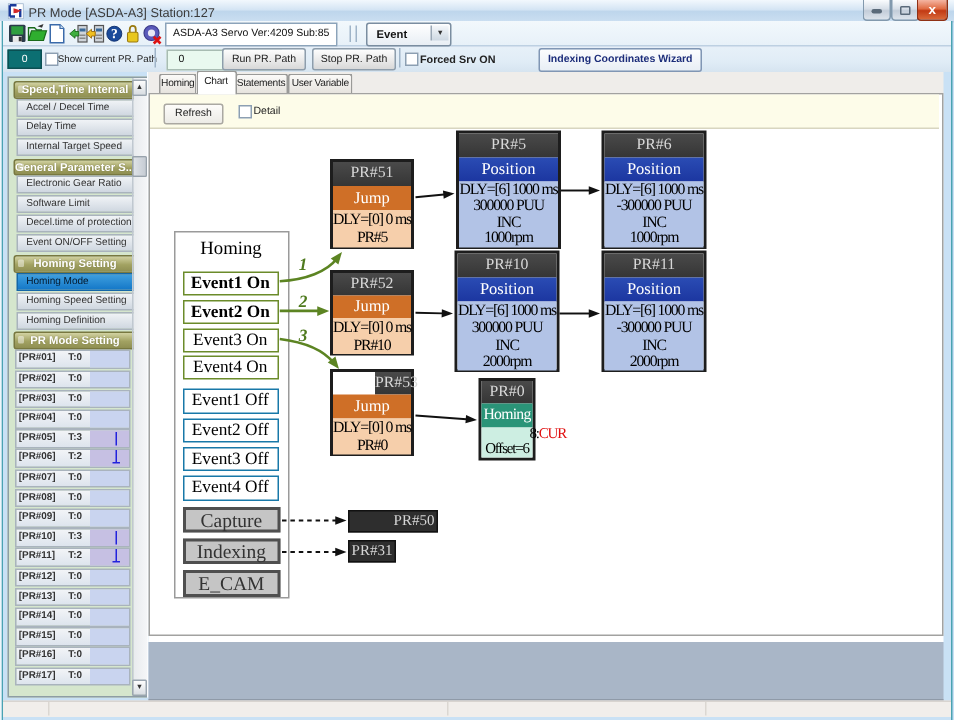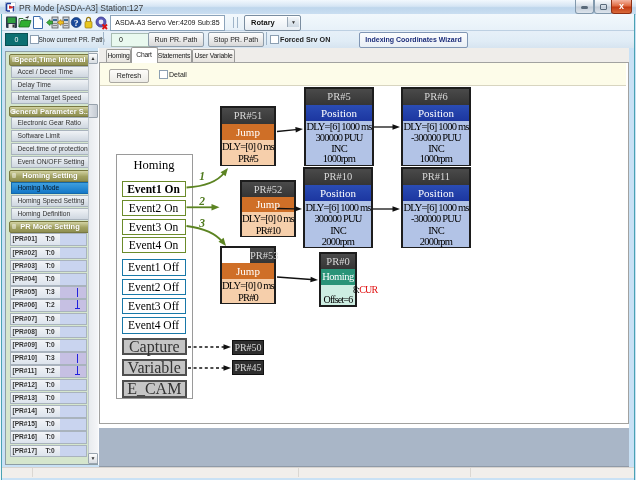--- a/index.html
+++ b/index.html
@@ -78,21 +78,21 @@
 .st-div{top:468px;width:1px;height:9px;background:#dbd7d2;}
 
 #chart{left:0;top:0;width:636px;height:480px;z-index:5;pointer-events:none;}
 .cbox{position:absolute;border:2px solid #1d1d1d;font-family:"Liberation Serif",serif;text-align:center;}
 .c-head{background:linear-gradient(#4a4a4a,#353535);color:#d8d8d8;font-size:10.5px;line-height:15px;height:15px;}
 .c-band{color:#fff;font-size:11px;line-height:15px;height:15px;}
 .c-body{color:#000;font-size:10px;letter-spacing:-0.8px;white-space:nowrap;}
 .trig-item{position:absolute;left:121.5px;width:62px;background:#fff;font-family:"Liberation Serif",serif;
  font-size:11.5px;color:#000;text-align:center;}
 .gray-btn{position:absolute;left:121.5px;width:61.5px;height:13.5px;background:#c5c5c5;border:2px solid #4f4f4f;
- font-family:"Liberation Serif",serif;font-size:16px;color:#333;text-align:center;line-height:13px;}
+ font-family:"Liberation Serif",serif;font-size:13px;color:#333;text-align:center;line-height:13px;}
 .dark-tag{position:absolute;background:#2e2e2e;border:1px solid #111;color:#d5d5d5;
  font-family:"Liberation Serif",serif;font-size:10px;text-align:center;}
 .sb-header:before{content:"";position:absolute;left:2px;top:2px;width:4.5px;height:5px;
  background:rgba(255,255,255,0.45);border-radius:1px;}
 </style>
 </head>
 <body>
 
 <div class="abs" id="titlebar"></div>
 <div class="abs" id="frame-left-teal"></div>
@@ -148,21 +148,21 @@
 <path d="M86.5 7.5 L86.5 5.5 A2 2.2 0 0 1 90.5 5.5 L90.5 7.5" fill="none" stroke="#9a7a10" stroke-width="1.2"></path>
 
 <circle cx="101" cy="8" r="5" fill="#5a5aba" stroke="#3a3a8a" stroke-width="0.8"></circle>
 <circle cx="101" cy="8" r="2.4" fill="#e8e8f4"></circle>
 <path d="M102.5 10.5 L107 15 M107 10.5 L102.5 15" stroke="#dd1111" stroke-width="1.8"></path>
 </svg>
 <div class="abs" id="edit-ver">ASDA-A3 Servo Ver:4209 Sub:85</div>
 <div class="abs vsep" style="left:233px;"></div>
 <div class="abs vsep" style="left:236.5px;"></div>
 <div class="abs" id="dropdown">
-    <div class="dd-label">Rotary</div>
+    <div class="dd-label">Event</div>
     <div class="dd-btn">▼</div>
   </div>
 <div class="abs" id="teal-box">0</div>
 <div class="abs cb" style="left:29.5px;top:35px;"></div>
 <div class="abs tb-label" style="left:38.5px;top:35.5px;">Show current PR. Path</div>
 <div class="abs vsep" style="left:103px;top:32px;height:13px;"></div>
 <div class="abs" id="edit-zero">0</div>
 <div class="abs pushbtn" id="btn-run">Run PR. Path</div>
 <div class="abs pushbtn" id="btn-stop">Stop PR. Path</div>
 <div class="abs vsep" style="left:266px;top:32px;height:13px;"></div>
@@ -309,21 +309,21 @@
 
 <div id="chart-boxes">
 <div class="cbox" style="left:220px;top:106px;width:52px;height:56px;">
 <div class="c-head" style="height:16px;line-height:16px;">PR#51</div>
 <div class="c-band" style="height:16px;line-height:16px;background:#cf6f27;">Jump</div>
 <div class="c-body" style="height:24px;background:#f6cfab;font-size:10.5px;padding-top:1px;">
         <div style="line-height:12.00px;height:12.00px;">DLY=[0] 0 ms</div>
         <div style="line-height:12.00px;height:12.00px;">PR#5</div>
       </div>
 </div>
-<div class="cbox" style="left:220px;top:180px;width:52px;height:53px;margin-left:20px;">
+<div class="cbox" style="left:220px;top:180px;width:52px;height:53px;">
 <div class="c-head" style="height:15px;line-height:15px;">PR#52</div>
 <div class="c-band" style="height:15px;line-height:15px;background:#cf6f27;">Jump</div>
 <div class="c-body" style="height:23px;background:#f6cfab;font-size:10.5px;padding-top:1px;">
         <div style="line-height:11.50px;height:11.50px;">DLY=[0] 0 ms</div>
         <div style="line-height:11.50px;height:11.50px;">PR#10</div>
       </div>
 </div>
 <div class="cbox" style="left:220px;top:246px;width:52px;height:54px;">
 <div class="c-head" style="height:15px;line-height:15px;margin-left:28px;">PR#53</div>
 <div class="c-band" style="height:16px;line-height:16px;background:#cf6f27;">Jump</div>
@@ -376,32 +376,32 @@
 <div class="c-head" style="height:15px;line-height:15px;">PR#0</div>
 <div class="c-band" style="height:16px;line-height:16px;background:#2a9478;font-size:10.5px;letter-spacing:-0.5px;">Homing</div>
 <div class="c-body" style="height:20px;background:#cdeee2;font-size:10px;">
 <div style="line-height:10px;margin-left:32px;">8:<span style="color:#e01010;">CUR</span></div>
 <div style="line-height:10px;">Offset=6</div>
       </div>
 </div>
 <div style="position:absolute;left:115.5px;top:154px;width:75px;height:243px;border:1.5px solid #9a9a9a;background:#fff;"></div>
 <div style="position:absolute;left:115px;top:158px;width:78px;text-align:center;font-family:'Liberation Serif',serif;font-size:12.5px;color:#000;">Homing</div>
 <div class="trig-item" style="top:181px;height:14px;line-height:14px;border:1.5px solid #6b8b2a;font-weight:bold;">Event1 On</div>
-<div class="trig-item" style="top:200px;height:14px;line-height:14px;border:1.5px solid #6b8b2a;">Event2 On</div>
+<div class="trig-item" style="top:200px;height:14px;line-height:14px;border:1.5px solid #6b8b2a;font-weight:bold;">Event2 On</div>
 <div class="trig-item" style="top:218.5px;height:14px;line-height:14px;border:1.5px solid #6b8b2a;">Event3 On</div>
 <div class="trig-item" style="top:237px;height:14px;line-height:14px;border:1.5px solid #6b8b2a;">Event4 On</div>
 <div class="trig-item" style="top:259px;height:14.5px;line-height:14.5px;border:1.5px solid #1878a8;">Event1 Off</div>
 <div class="trig-item" style="top:278.5px;height:14.5px;line-height:14.5px;border:1.5px solid #1878a8;">Event2 Off</div>
 <div class="trig-item" style="top:297.5px;height:14.5px;line-height:14.5px;border:1.5px solid #1878a8;">Event3 Off</div>
 <div class="trig-item" style="top:317px;height:14.5px;line-height:14.5px;border:1.5px solid #1878a8;">Event4 Off</div>
 <div class="gray-btn" style="top:337.5px;">Capture</div>
-<div class="gray-btn" style="top:358.5px;">Variable</div>
+<div class="gray-btn" style="top:358.5px;">Indexing</div>
 <div class="gray-btn" style="top:380px;">E_CAM</div>
-<div class="dark-tag" style="left:232px;top:340px;width:30px;height:13px;line-height:13px;">PR#50</div>
-<div class="dark-tag" style="left:232px;top:360px;width:30px;height:13px;line-height:13px;">PR#45</div>
+<div class="dark-tag" style="left:232px;top:340px;width:30px;height:13px;line-height:13px;padding-left:28px;">PR#50</div>
+<div class="dark-tag" style="left:232px;top:360px;width:30px;height:13px;line-height:13px;">PR#31</div>
 </div>
 <svg class="abs" id="chart" viewBox="0 0 636 480">
 <line x1="277" y1="131.5" x2="296.0" y2="129.7" stroke="#111" stroke-width="1.3"></line>
 <polygon points="303.0,129.0 295.8,132.5 295.3,127.0" fill="#111"></polygon>
 <line x1="374" y1="127" x2="393.0" y2="127.0" stroke="#111" stroke-width="1.3"></line>
 <polygon points="400.0,127.0 392.5,129.8 392.5,124.2" fill="#111"></polygon>
 <line x1="277" y1="208.5" x2="295.0" y2="208.9" stroke="#111" stroke-width="1.3"></line>
 <polygon points="302.0,209.0 294.4,211.6 294.6,206.1" fill="#111"></polygon>
 <line x1="373" y1="209" x2="393.0" y2="209.0" stroke="#111" stroke-width="1.3"></line>
 <polygon points="400.0,209.0 392.5,211.8 392.5,206.2" fill="#111"></polygon>

